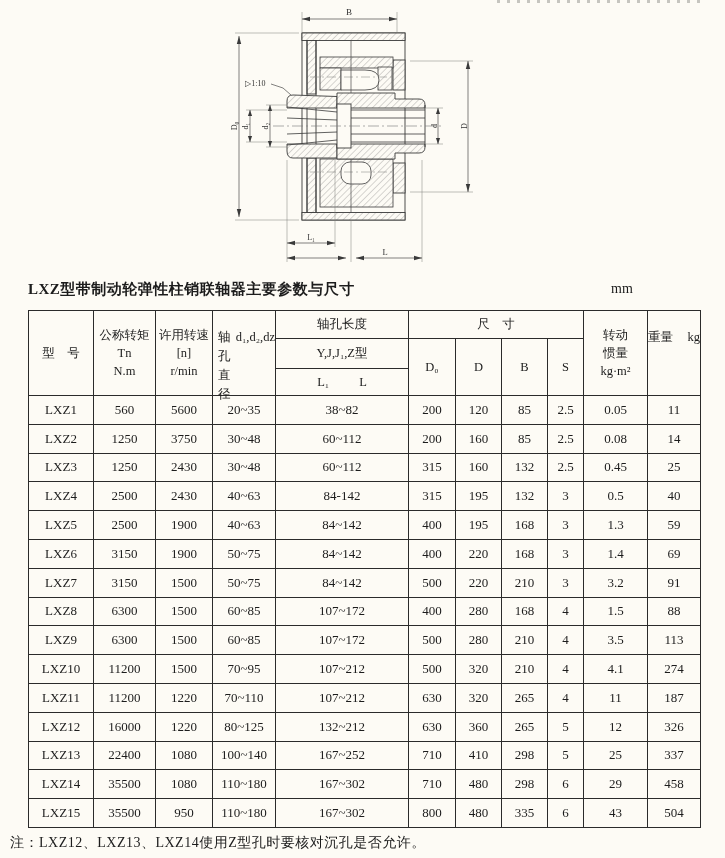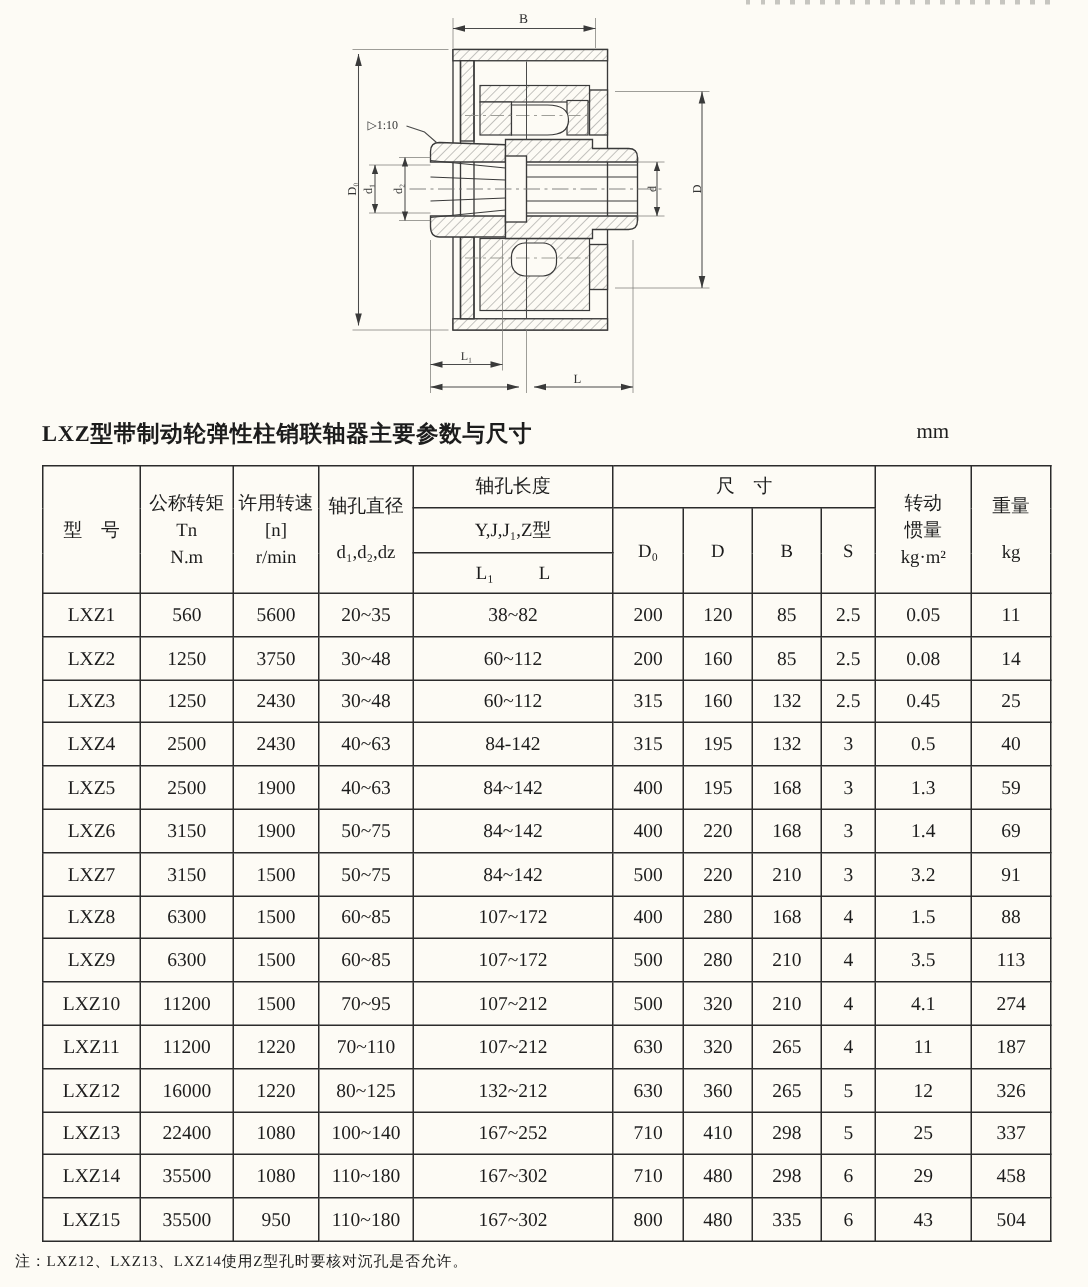--- a/index.html
+++ b/index.html
@@ -27,23 +27,23 @@
   th,td {
     border:1px solid #2b2b2b; text-align:center; vertical-align:middle;
     font-weight:normal; font-size:13px; padding:0;
   }
   thead th { font-size:12.5px; line-height:19px; }
   thead tr.h1 { height:28px; }
   thead tr.h2 { height:30px;margin-left:37px; }
   thead tr.h3 { height:27px; }
   tbody tr { height:28.8px;margin-top:30px; }
   .stack2 div { line-height:18px; }
-  .gap-stack { display:flex; flex-direction:column; justify-content:space-between; height:62px; padding:6px 0; }
+  .gap-stack { display:flex; flex-direction:row; justify-content:space-between; height:62px; padding:6px 0; }
   .l1l { display:flex; justify-content:center; gap:30px; }
-  .note { position:absolute; top:834px; left:10px; font-size:10px; letter-spacing:.5px; }
+  .note { position:absolute; top:834px; left:10px; font-size:14px; letter-spacing:.5px; }
   svg text { font-family:"Liberation Serif","DejaVu Serif",serif; fill:#333; }
 </style>
 </head>
 <body>
 
 <div class="cropped-remnant"></div>
 
 <div class="drawing-wrap">
 <svg width="310" height="275" viewBox="0 0 310 275">
   <defs>

